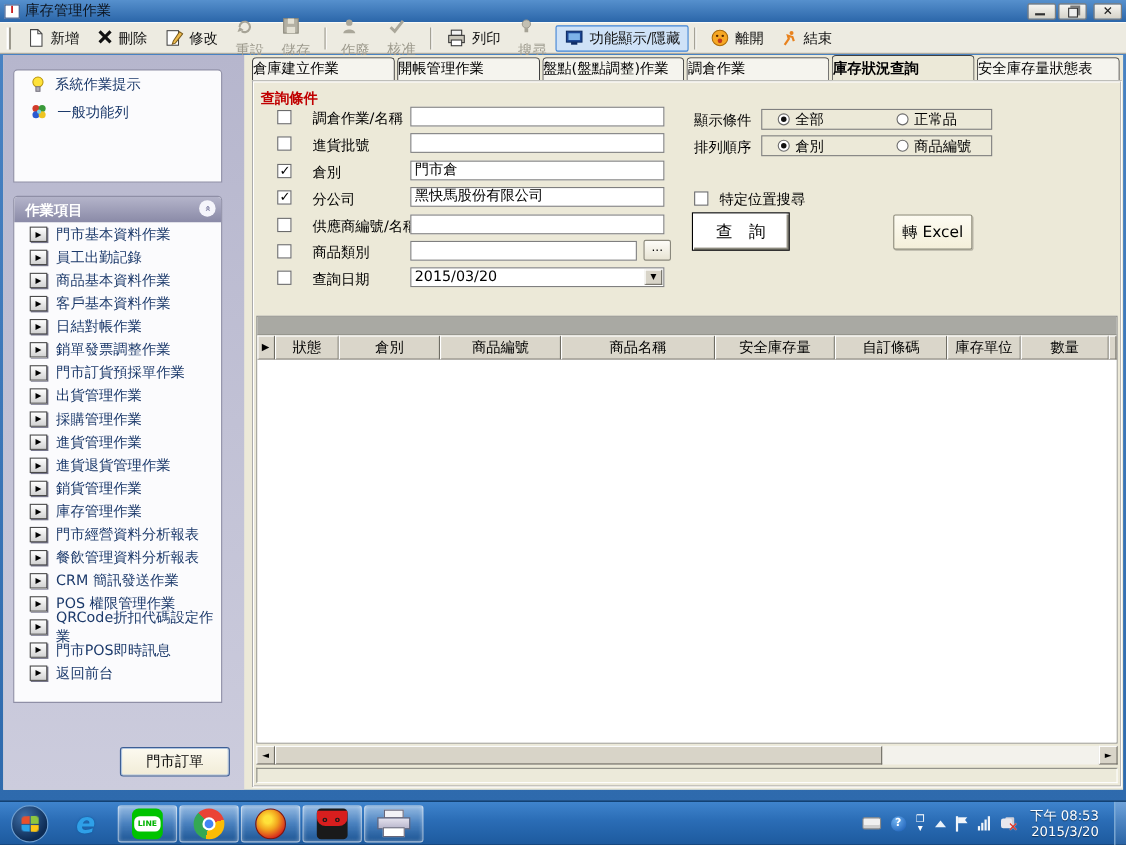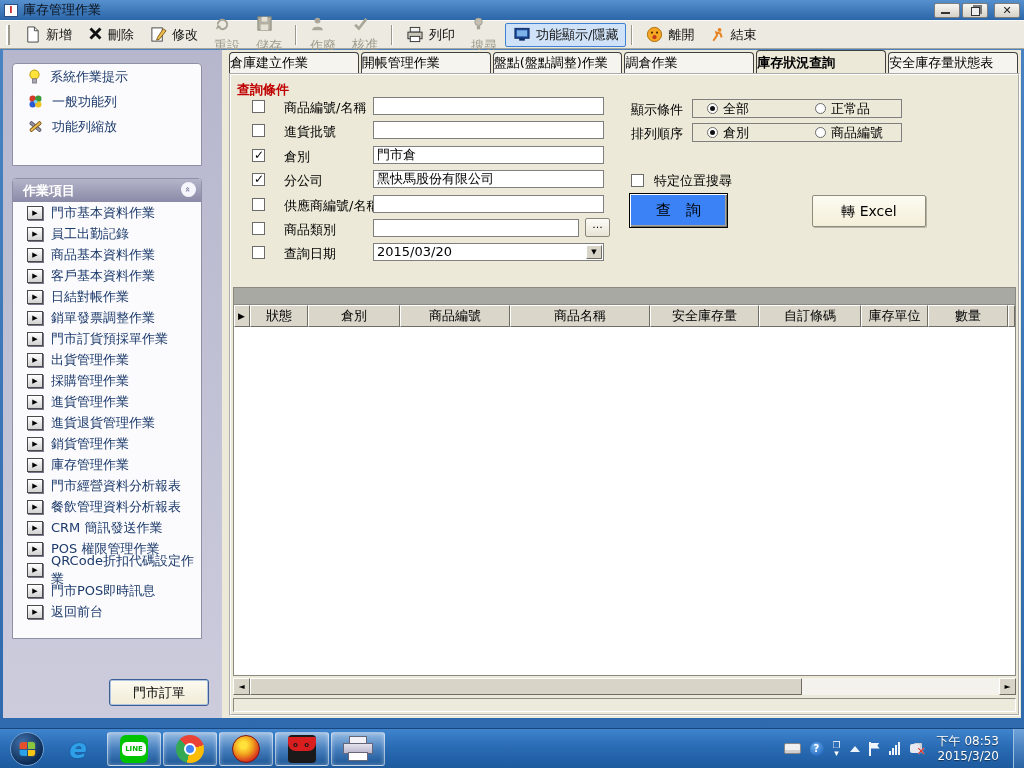--- a/index.html
+++ b/index.html
@@ -108,25 +108,25 @@
   .radio-opt:nth-child(2) { margin-left:66px; }
   .radio { width:11px; height:11px; border-radius:50%; background:#fff; border:1px solid #6b6b6b;
            position:relative; flex-shrink:0; }
   .radio-opt.selected .radio::after { content:""; position:absolute; left:2px; top:2px;
            width:5px; height:5px; border-radius:50%; background:#111; }
 
   .spec-cb { position:absolute; left:400px; top:99px; width:13px; height:13px; background:#fff;
              border:1px solid #6b6b6b; }
   .spec-lab { position:absolute; left:423px; top:97px; font-size:13px; }
 
-  .search-btn { position:absolute; left:398px; top:118px; width:99px; height:35px;
-                background:#3b82f6; border:1px solid #000;
+  .search-btn { position:absolute; left:398px; top:118px; width:89px; height:35px;
+                background:#ffffff; border:1px solid #000;
                 box-shadow:inset 1px 1px 0 #fff, inset -1px -1px 0 #77756a, inset -2px -2px 0 #a5a295;
                 font-size:15px; text-align:center; line-height:33px; }
-  .excel-btn { position:absolute; left:581px; top:120px; width:114px; height:32px;
+  .excel-btn { position:absolute; left:581px; top:120px; width:72px; height:32px;
                background:linear-gradient(#fdfbf2,#f4efd9); border:1px solid #8e8c7c;
                border-radius:2px; box-shadow:1px 1px 0 #b7b4a6;
                font-size:14px; text-align:center; line-height:30px; }
 
   
   .grid { position:absolute; left:2px; right:2px; top:212px; bottom:38px;
           display:flex; flex-direction:column; border:1px solid #8a8a82; background:#fff; }
   .grid-band { height:17px; background:#a9a9a3; border-bottom:1px solid #8a8a82; }
   .grid-header { height:22px; display:flex; background:#dad6ca; flex-shrink:0; }
   .gcol { border-top:1px solid #fff; border-left:1px solid #fff;
@@ -356,27 +356,20 @@
         <div class="s1-item">
           <svg width="15" height="15" viewBox="0 0 16 16">
               <circle cx="5" cy="5" r="3.4" fill="#d23b2a"></circle>
               <circle cx="11" cy="5" r="3.4" fill="#3a9a3a"></circle>
               <circle cx="5" cy="11" r="3.4" fill="#2a5ad2"></circle>
               <circle cx="11" cy="11" r="3.4" fill="#eec422"></circle>
               <circle cx="8" cy="8" r="2" fill="#7ad0e8"></circle>
             </svg>
           <span>一般功能列</span>
         </div>
-        <div class="s1-item">
-          <svg width="15" height="15" viewBox="0 0 16 16">
-              <rect x="1" y="6.6" width="14" height="3" rx="1" fill="#9a97a8" stroke="#5a5766" transform="rotate(40 8 8)"></rect>
-              <rect x="1" y="6.6" width="14" height="3" rx="1" fill="#eebc4e" stroke="#7a5b1e" transform="rotate(-40 8 8)"></rect>
-            </svg>
-          <span>功能列縮放</span>
-        </div>
       </div>
 
       <div class="sbox sbox2">
         <div class="shead">
           <span>作業項目</span>
           <span class="chev"><span>«</span></span>
         </div>
         <div class="s2-item">
           <span class="run-ico">▶</span>
           <span>門市基本資料作業</span>
@@ -483,21 +476,21 @@
           <span>安全庫存量狀態表</span>
         </div>
       </div>
 
       <div class="panel">
         <div class="q-title">查詢條件</div>
 
         <div class="q-rows">
           <div class="q-row">
             <span class="q-cb"></span>
-            <span class="q-lab">商品編號/名稱</span>
+            <span class="q-lab">調倉作業/名稱</span>
             <div class="q-inp">
               <span></span>
               
             </div>
 
           </div>
             <div class="q-row">
             <span class="q-cb"></span>
             <span class="q-lab">進貨批號</span>
             <div class="q-inp">

